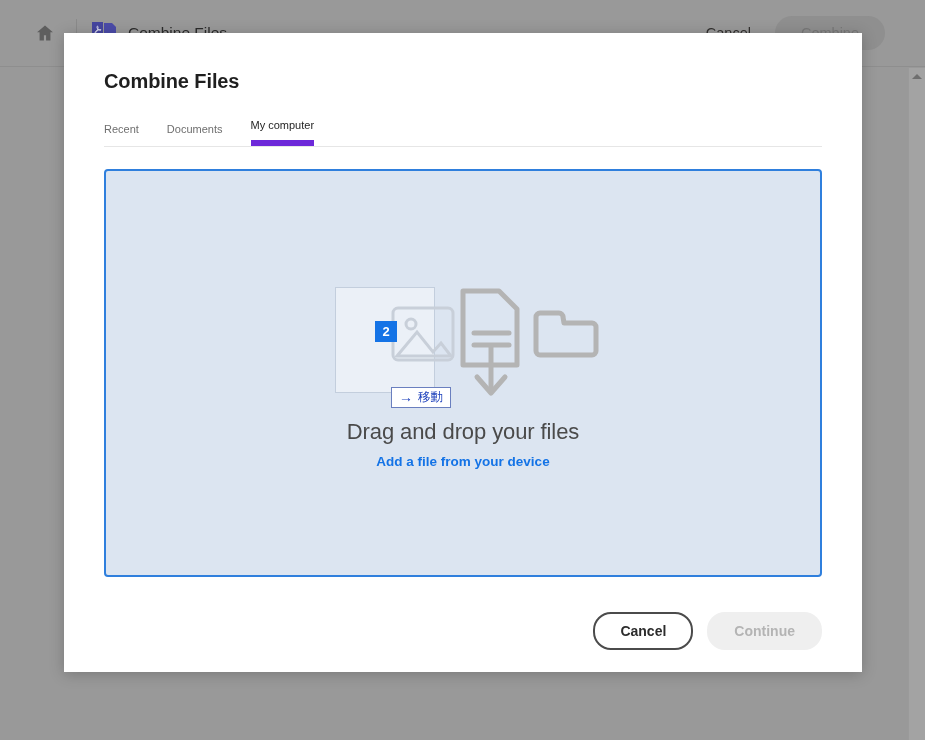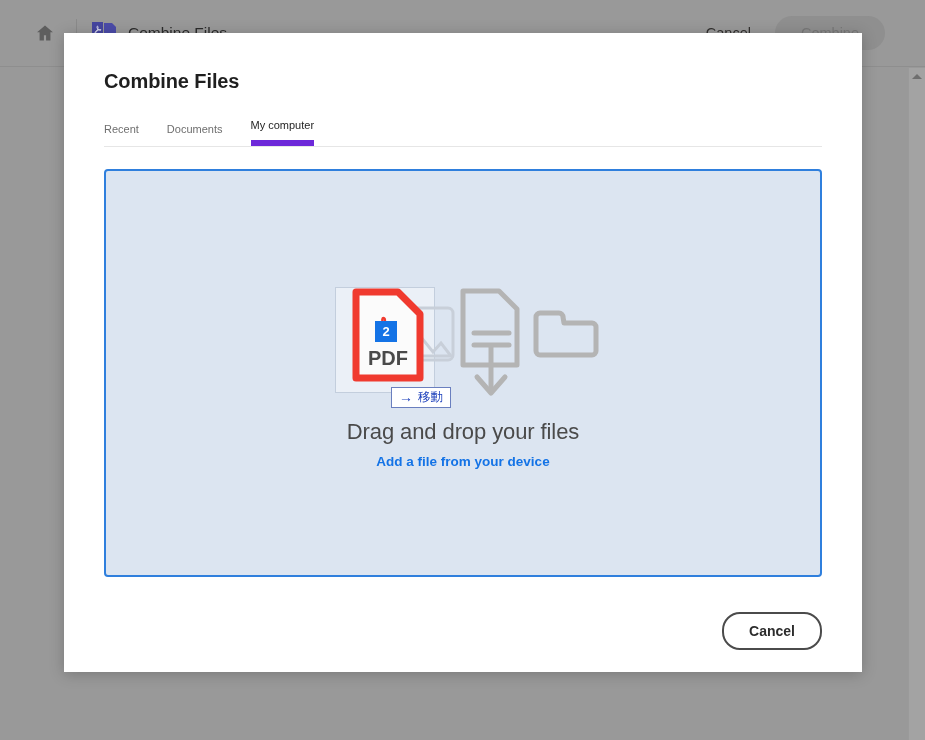--- a/index.html
+++ b/index.html
@@ -345,27 +345,20 @@
         <div class="drag-selection"></div>
 
         <div class="ghost-image-icon">
           <svg width="66" height="66" viewBox="0 0 66 66" aria-hidden="true">
             <rect x="2" y="6" width="60" height="52" rx="5" fill="none" stroke="#c8cfd9" stroke-width="3"></rect>
             <circle cx="20" cy="22" r="5" fill="none" stroke="#c8cfd9" stroke-width="3"></circle>
             <path d="M6 54 L26 30 L42 50 L50 41 L60 54 Z" fill="none" stroke="#c8cfd9" stroke-width="3"></path>
           </svg>
         </div>
 
-        <div class="pdf-icon">
-          <svg width="78" height="100" viewBox="0 0 78 100" aria-hidden="true">
-            <path d="M7 7 h42 l22 22 v64 h-64 z" fill="#fbfbfb" stroke="#f03a2f" stroke-width="7" stroke-linejoin="round"></path>
-            <path d="M34.5 33 c2.2 0 1.6 5 0.3 8.5 c-1.5 4 -4.3 8.4 -6.1 8 c-1.4 -0.4 0.8 -4 4.1 -5.8 c3.7 -2 9 -3 10.5 -1.7 c1.2 1 -2.2 1.8 -5.5 0.2 c-3.3 -1.5 -4.8 -5.2 -4.5 -7.8 c0.2 -1.1 0.6 -1.4 1.2 -1.4 z" fill="none" stroke="#f03a2f" stroke-width="2.4"></path>
-            <text x="39" y="80" font-family="Liberation Sans, sans-serif" font-size="20" font-weight="bold" fill="#4a4a4a" text-anchor="middle">PDF</text>
-          </svg>
-        </div>
         <div class="pdf-badge">2</div>
 
         <div class="drag-tooltip">
           <span class="arrow-glyph">→</span>
           <span class="tip-label">移動</span>
         </div>
 
         <div class="doc-outline-icon">
           <svg width="70" height="120" viewBox="0 0 70 120" aria-hidden="true">
             <path d="M6 6 h36 l18 18 v56 h-54 z" fill="none" stroke="#b4b4b4" stroke-width="5" stroke-linejoin="round"></path>
@@ -382,16 +375,17 @@
           </svg>
         </div>
       </div>
 
       <div id="drop-heading">Drag and drop your files</div>
       <a id="drop-link">Add a file from your device</a>
     </div>
 
     <div id="modal-footer">
       <button class="btn-cancel">Cancel</button>
+      <button class="btn-continue">Continue</button>
     </div>
 
   </div>
 </div>
 
 </body></html>

